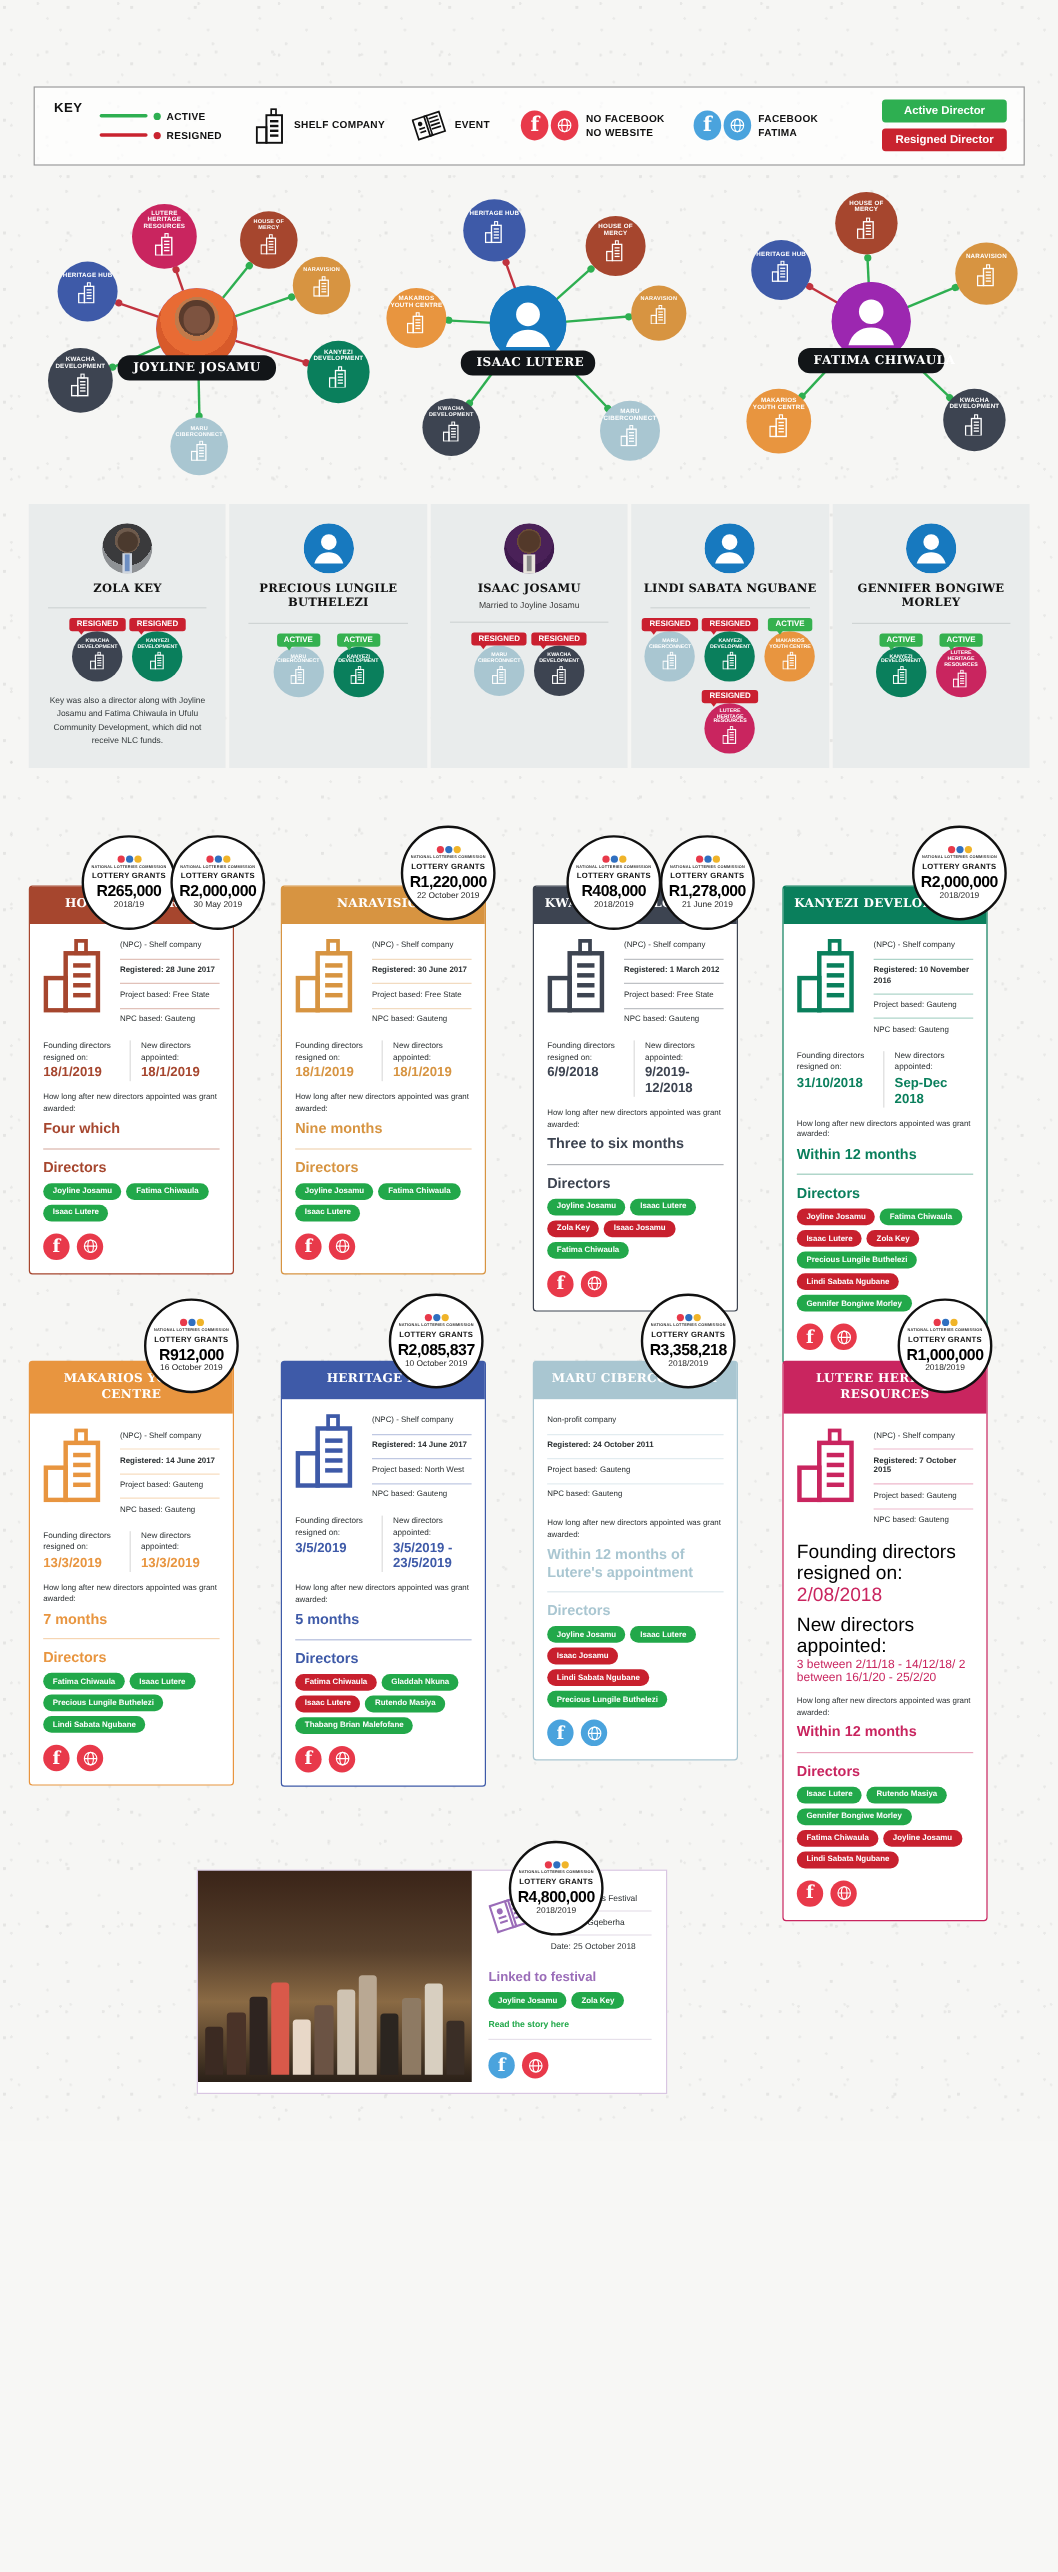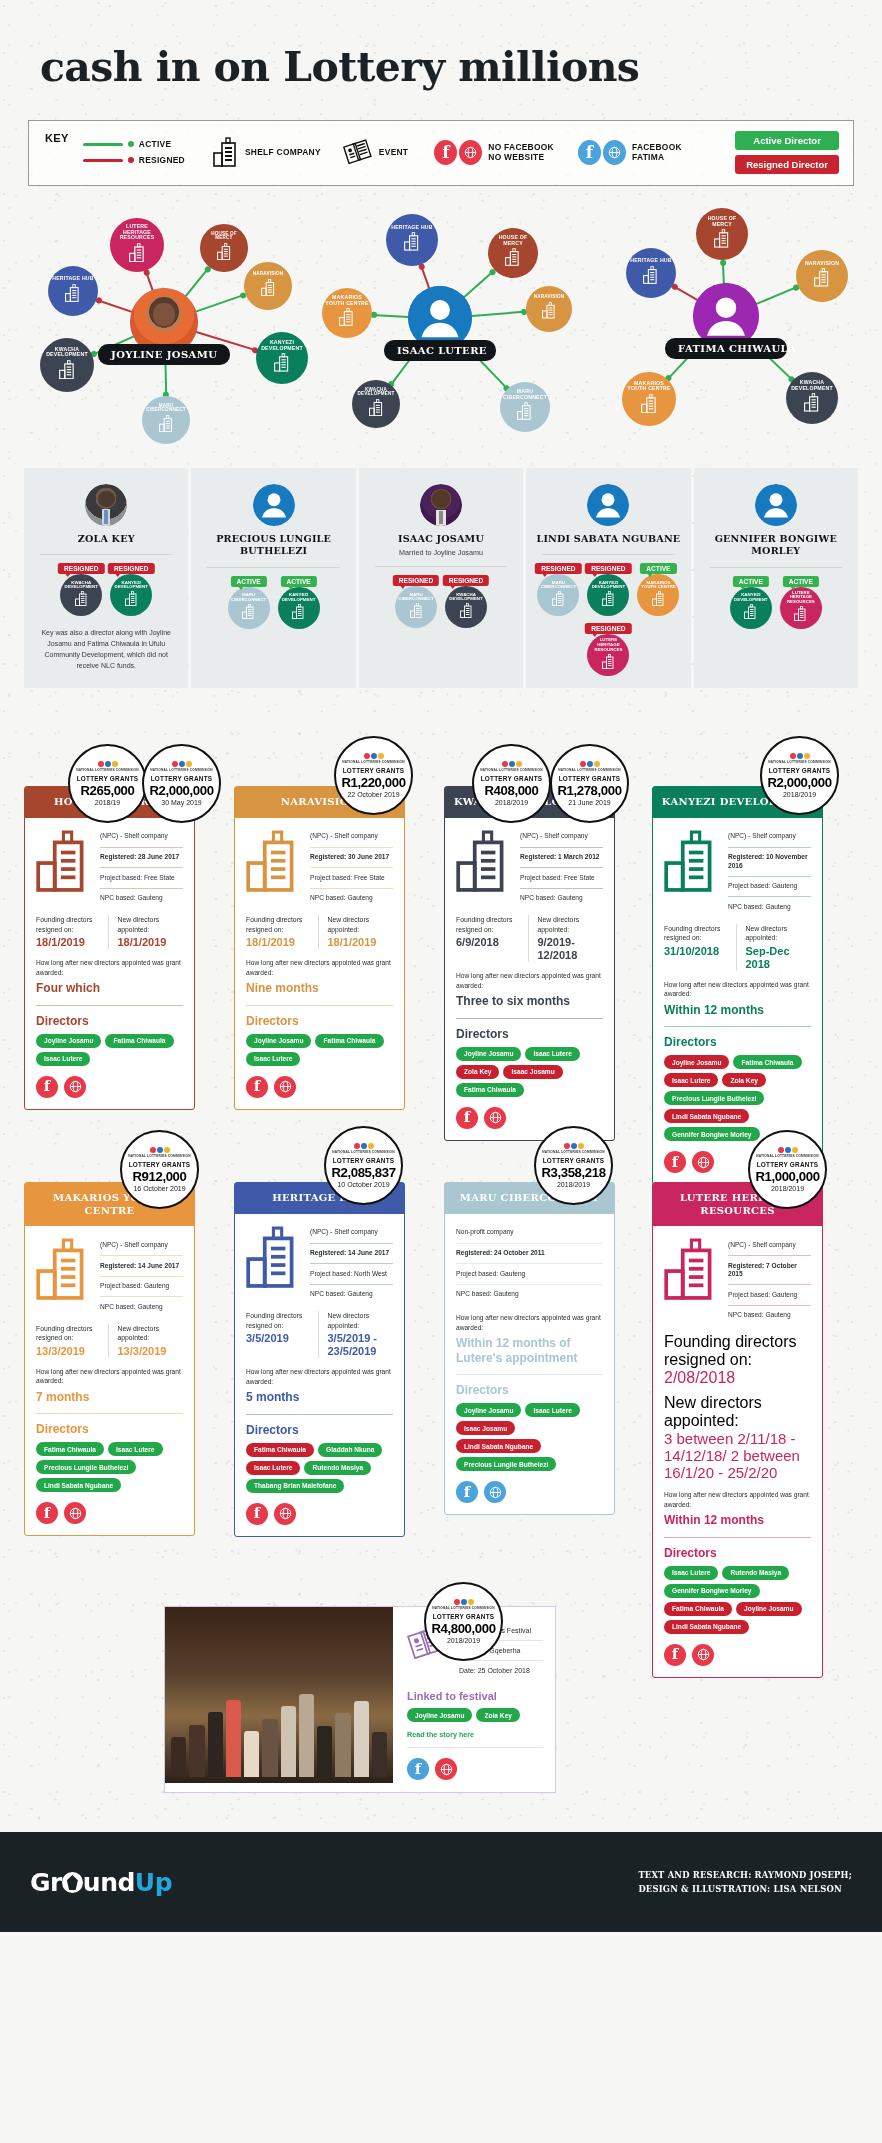--- a/index.html
+++ b/index.html
@@ -183,21 +183,20 @@
                 clip-path:polygon(50% 0,100% 35%,80% 100%,20% 100%,0 35%); }
   .credits { margin-left:auto; text-align:left; color:#fff; font-family:"DejaVu Serif", serif;
              font-weight:700; font-size:8.4px; line-height:1.7; letter-spacing:.2px;}
 </style>
 </head>
 <body>
 
 <div class="page">
 
   <h1 class="headline">
-    <span>cash in on Lottery millions</span>
   </h1>
 
   <div class="key-box">
     <div class="key-title">KEY</div>
     <div class="key-lines">
       <div class="key-line">
         <span class="kl-bar" style="background:#2eaf51"></span>
         <span class="kl-dot" style="background:#2eaf51"></span>
         <span class="kl-txt">ACTIVE</span>
       </div>
@@ -1257,21 +1256,21 @@
               <div class="ml" style="border-color:#c9255f55">(NPC) - Shelf company</div>
               <div class="ml b" style="border-color:#c9255f55">Registered: 7 October 2015</div>
               <div class="ml" style="border-color:#c9255f55">Project based: Gauteng</div>
               <div class="ml">NPC based: Gauteng</div>
             </div>
           </div>
           <div style="margin-top:8px">
             <div class="dlab">Founding directors resigned on:</div>
             <div class="dval" style="color:#c9255f">2/08/2018</div>
             <div class="dlab" style="margin-top:7px">New directors appointed:</div>
-            <div class="dval" style="color:#c9255f;font-size:15px">3 between 2/11/18 - 14/12/18/ 2 between 16/1/20 - 25/2/20</div>
+            <div class="dval" style="color:#c9255f;font-size:10px">3 between 2/11/18 - 14/12/18/ 2 between 16/1/20 - 25/2/20</div>
           </div>
           <div class="howlong">How long after new directors appointed was grant awarded:</div>
           <div class="howval" style="color:#c9255f">Within 12 months</div>
           <div class="seprule" style="background:#c9255f66"></div>
           <div class="dirs-head" style="color:#c9255f">Directors</div>
           <div class="pills">
             <span class="pill g">Isaac Lutere</span>
             <span class="pill g">Rutendo Masiya</span>
             <span class="pill g">Gennifer Bongiwe Morley</span>
             <span class="pill r">Fatima Chiwaula</span>
@@ -1365,29 +1364,14 @@
           <i style="background:#2f6fc0"></i>
           <i style="background:#f0b429"></i>
         </span>
         <div class="gsub">NATIONAL LOTTERIES COMMISSION</div>
         <div class="gtitle">LOTTERY GRANTS</div>
         <div class="gamt">R4,800,000</div>
         <div class="gyear">2018/2019</div>
       </div>
     </div>
 
-  <div class="footer">
-    <div class="logo">
-      <span>Gr</span>
-        <span class="oo">
-          <b></b>
-          <i></i>
-        </span>
-        <span>und</span>
-        <span class="up">Up</span>
-    </div>
-    <div class="credits">
-      <div>TEXT AND RESEARCH: RAYMOND JOSEPH;</div>
-      <div>DESIGN &amp; ILLUSTRATION: LISA NELSON</div>
-    </div>
-  </div>
 
 </div>
 
 </body></html>

